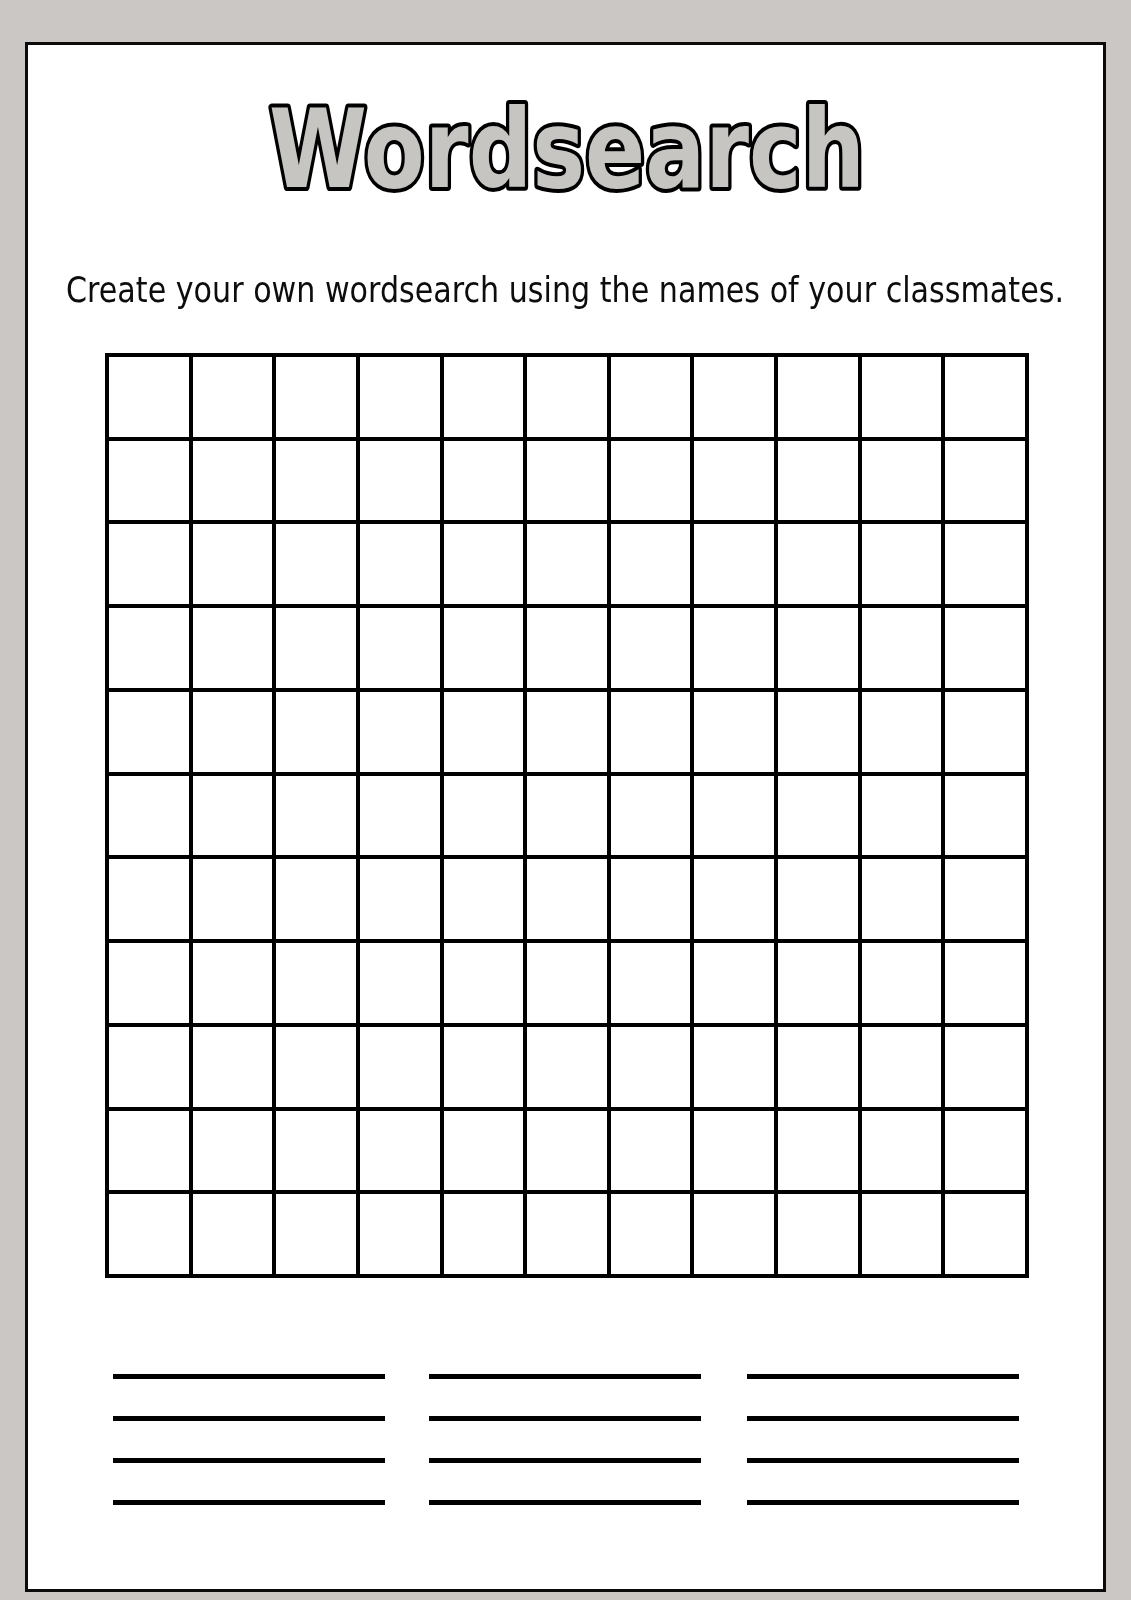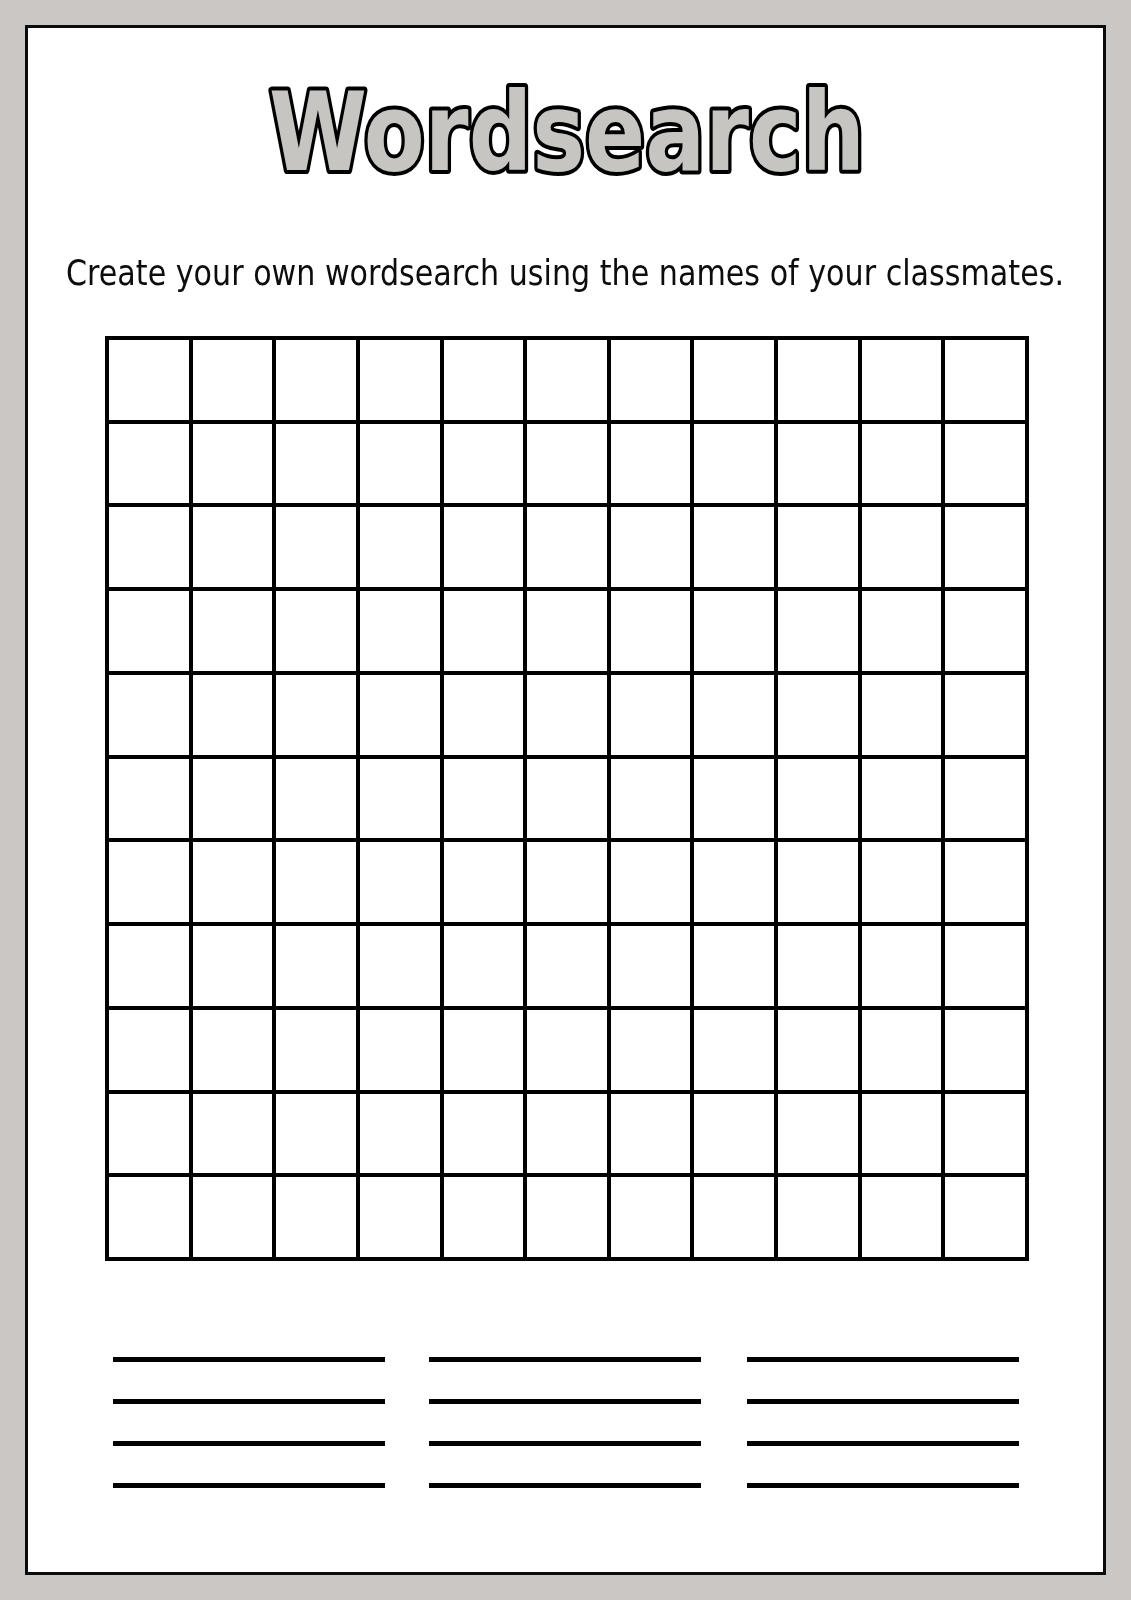--- a/index.html
+++ b/index.html
@@ -11,21 +11,21 @@
   .canvas {
     position: relative;
     width: 1131px;
     height: 1600px;
     background: #cac7c4;
     overflow: hidden;
   }
   .page {
     position: absolute;
     left: 25px;
-    top: 25px;
+    top: 42px;
     width: 1075px;   
     height: 1544px;  
     background: #ffffff;
     border: 3px solid #0b0b0b;
   }
   .title-svg {
     position: absolute;
     left: 0;
     top: 38px;
     width: 1075px;

